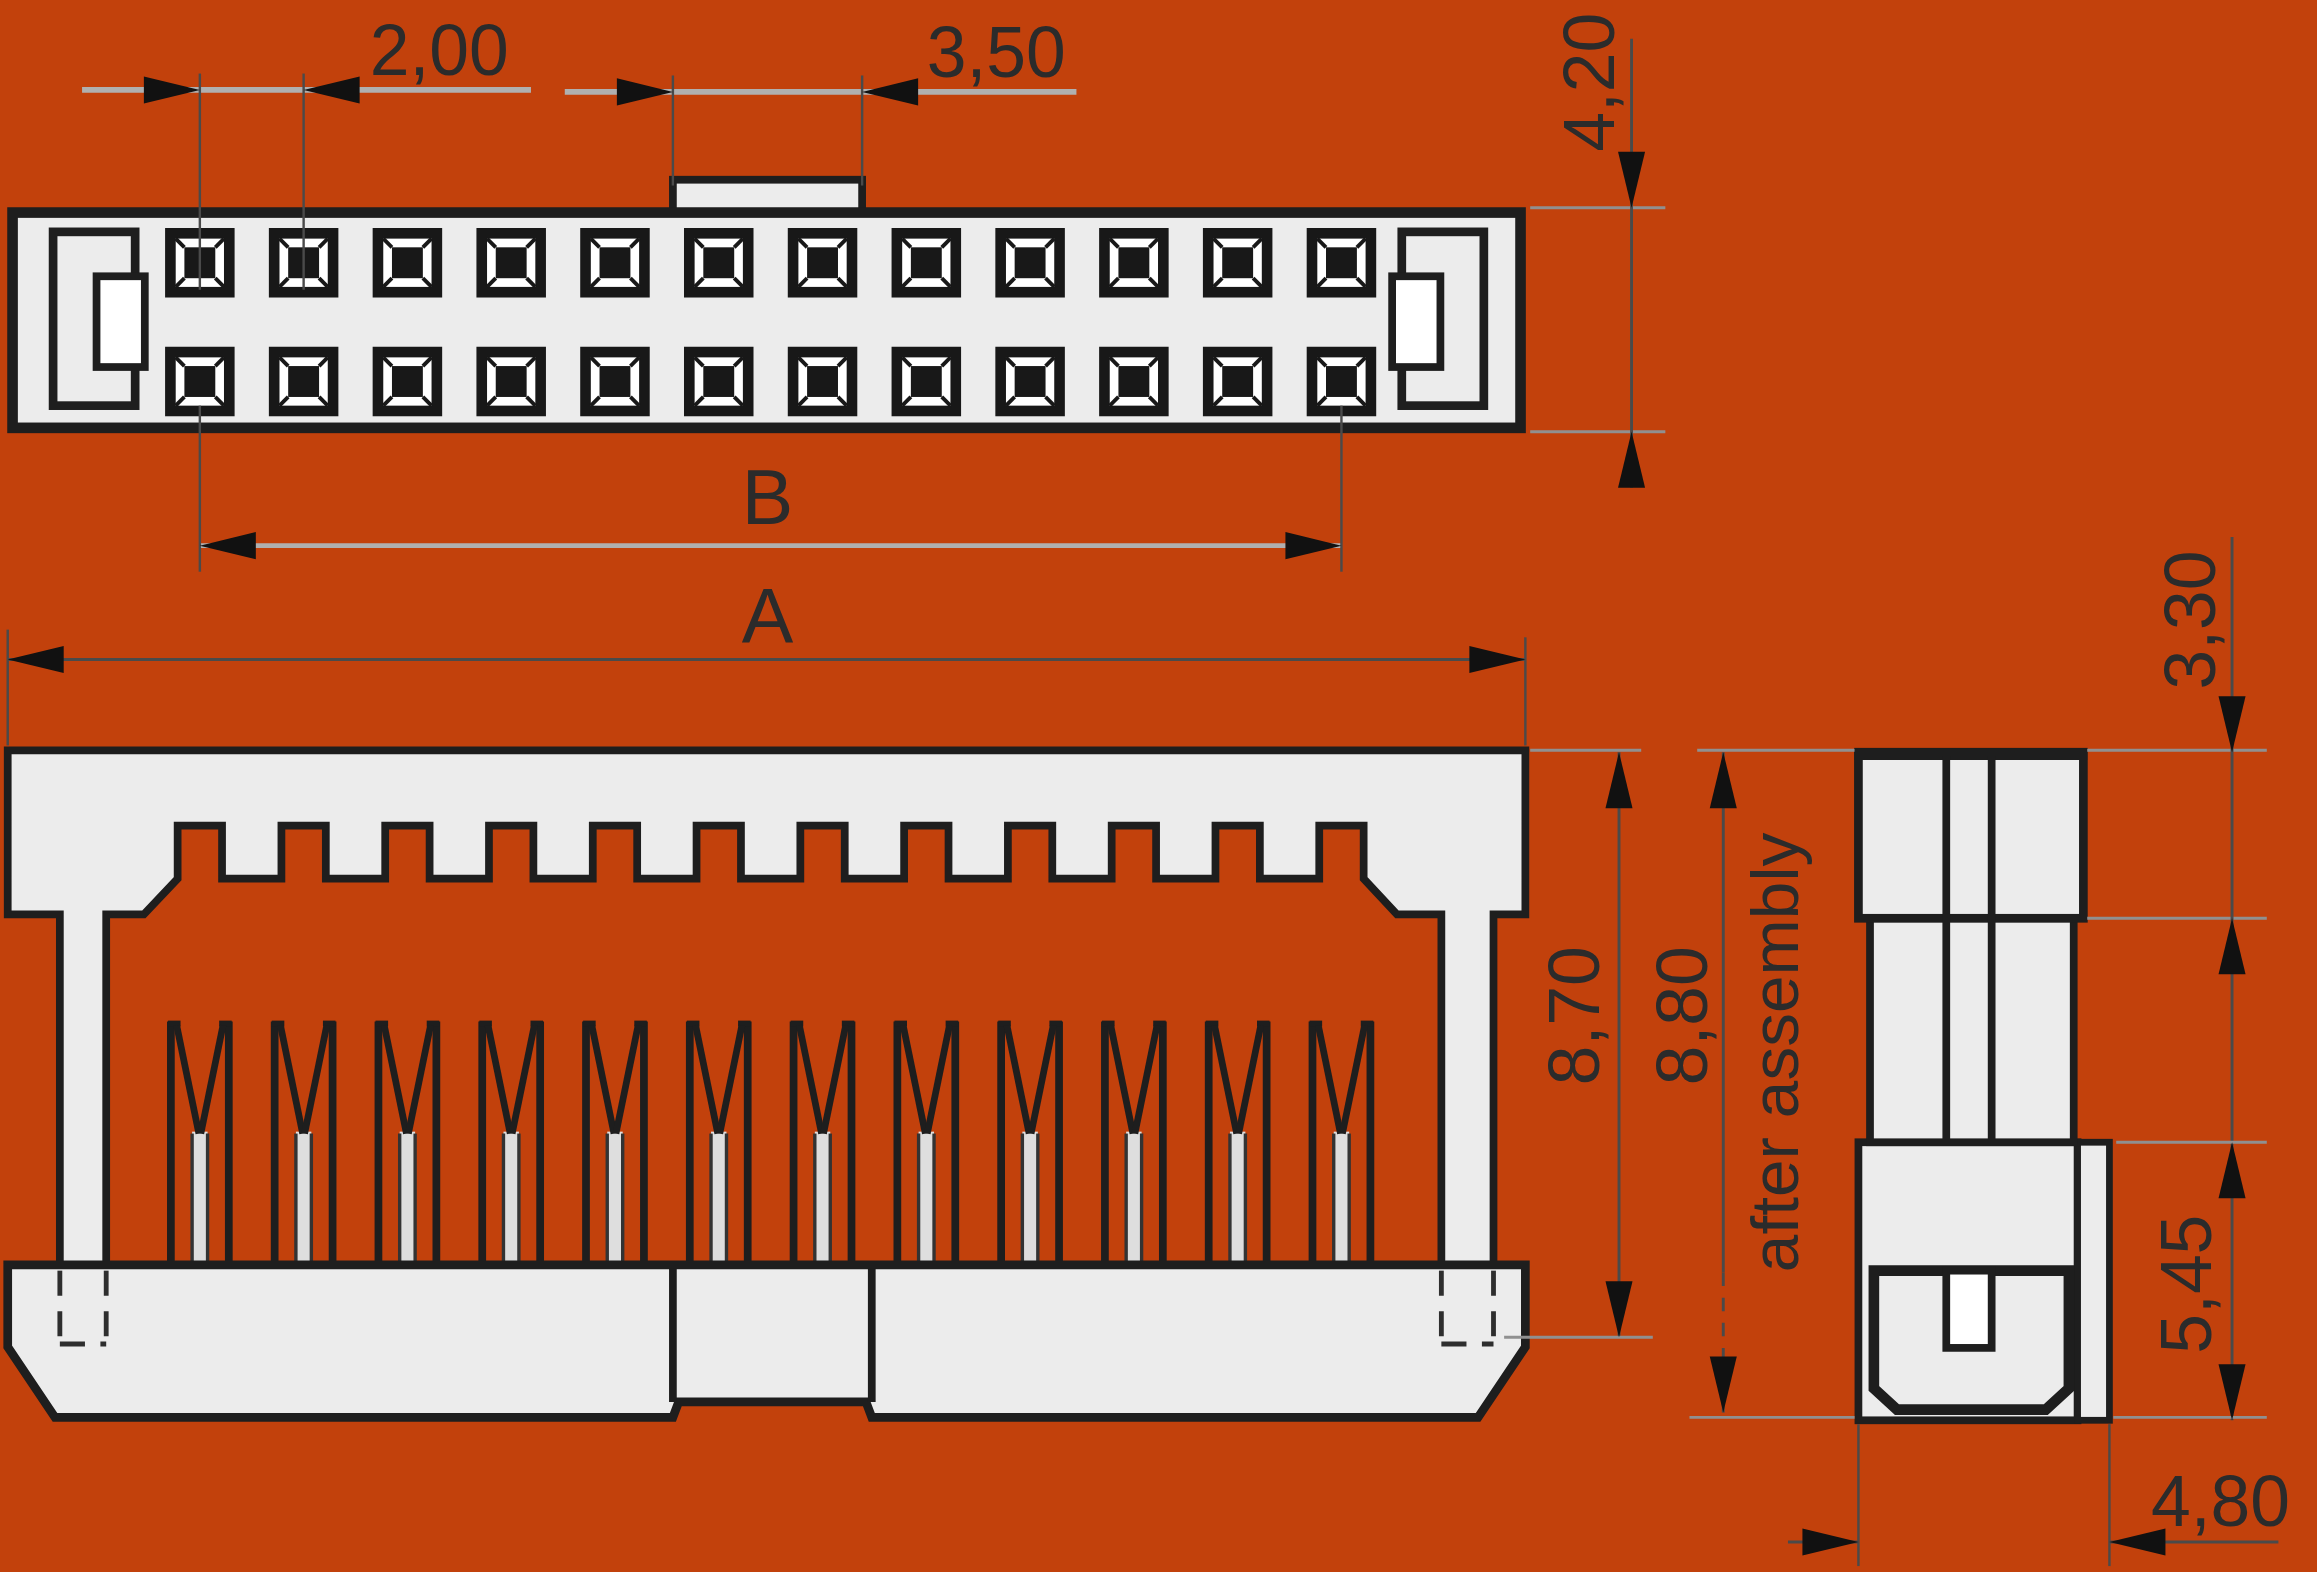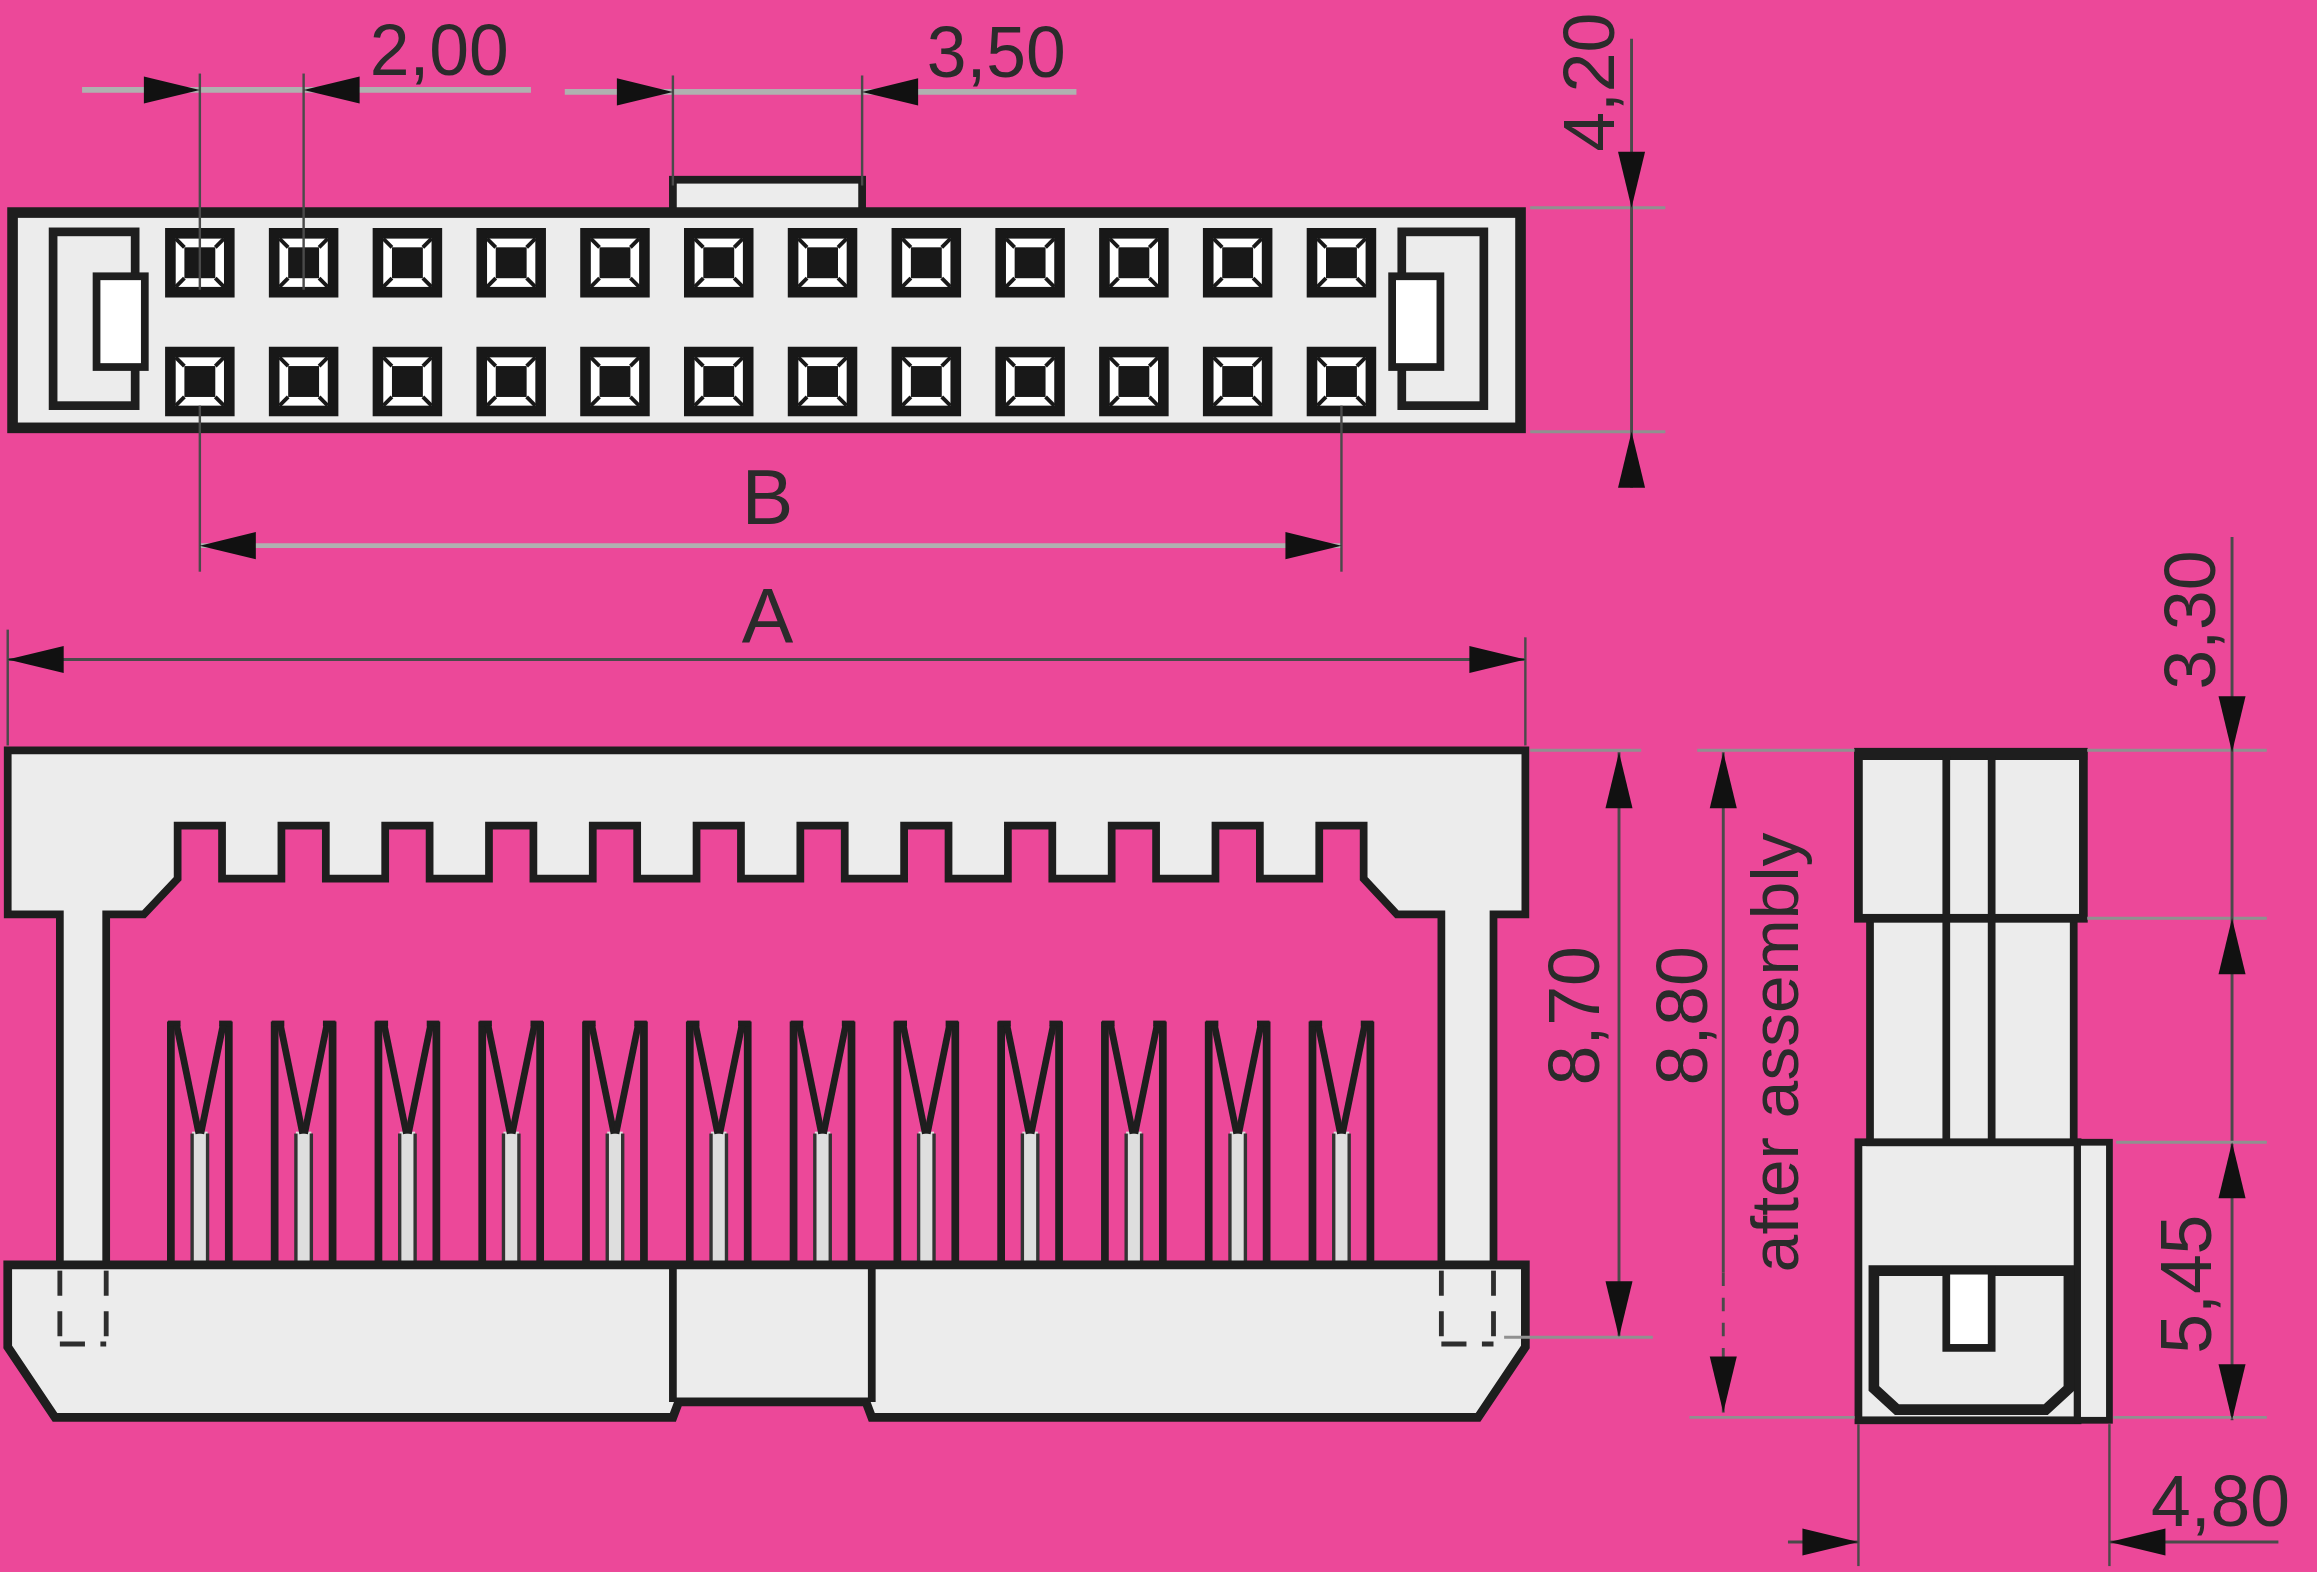--- a/index.html
+++ b/index.html
@@ -1,16 +1,16 @@
 <!DOCTYPE html>
 <html><head>
 <meta charset="utf-8">
 <style>
   html,body{margin:0;padding:0;background:#ffffff;}
-  .stage{position:relative;width:2317px;height:1573px;background:#ec4899;overflow:hidden;
+  .stage{position:relative;width:2317px;height:1573px;background:#c2410c;overflow:hidden;
          font-family:"Liberation Sans", sans-serif;}
   svg{position:absolute;left:0;top:0;}
   text{fill:#2b2b2b;font-family:"Liberation Sans", sans-serif;}
   .dimnum{font-size:74px;}
   .dimletter{font-size:80px;}
   .note{font-size:70px;}
 </style>
 </head>
 <body>
 

